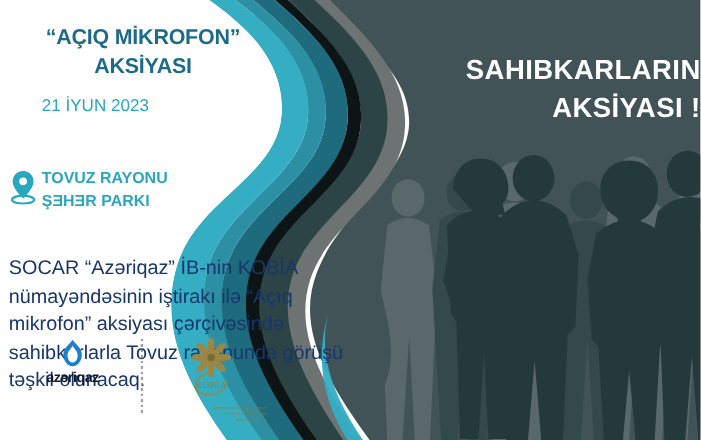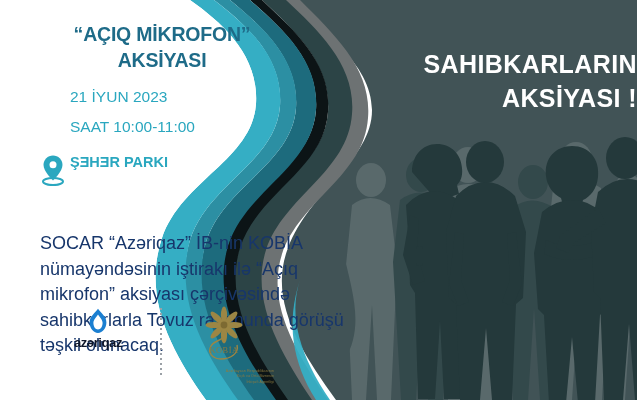--- a/index.html
+++ b/index.html
@@ -26,21 +26,20 @@
   }
   
   .left-col {
     position: absolute;
     left: 0;
     top: 0;
     width: 345px;
     height: 400px;
     z-index: 5;
     pointer-events: none;
-    margin-left: 32px;
   }
   .title {
     position: absolute;
     left: 0;
     top: 22px;
     width: 260px;
     text-align: center;
     color: #1e6b88;
     font-size: 19.5px;
     font-weight: bold;
@@ -335,31 +334,31 @@
 
   <div class="left-col">
 
     <div class="title">
       <div>“AÇIQ MİKROFON”</div>
       <div>AKSİYASI</div>
     </div>
 
     <div class="dateblock">
       <div>21 İYUN 2023</div>
-      <div class="line2">SAAT 10:00-11:00</div>
     </div>
 
     <svg class="pin-icon" viewBox="0 0 26 32">
       <ellipse cx="13" cy="27.5" rx="10" ry="3.6" fill="none" stroke="#2aa7bf" stroke-width="2"></ellipse>
       <path d="M13,1.5 C7.7,1.5 3.5,5.7 3.5,11 C3.5,17.6 13,26.5 13,26.5
                C13,26.5 22.5,17.6 22.5,11 C22.5,5.7 18.3,1.5 13,1.5 Z" fill="#2aa7bf"></path>
       <circle cx="13" cy="10.8" r="3.5" fill="#ffffff"></circle>
     </svg>
 
     <div class="venue">
+      <div>TOVUZ RAYONU</div>
       <div>ŞƎHƎR PARKI</div>
     </div>
 
     <div class="body-text">SOCAR “Azəriqaz” İB-nin KOBİA nümayəndəsinin iştirakı ilə “Açıq mikrofon” aksiyası çərçivəsində sahibkarlarla Tovuz rayonunda görüşü təşkil olunacaq.</div>
 
     <div class="logos">
 
       <div class="azeriqaz">
         <svg class="flame" viewBox="0 0 22 26">
           <path d="M11,0.8 C8.2,5.2 2.6,8.2 2.6,14.6

